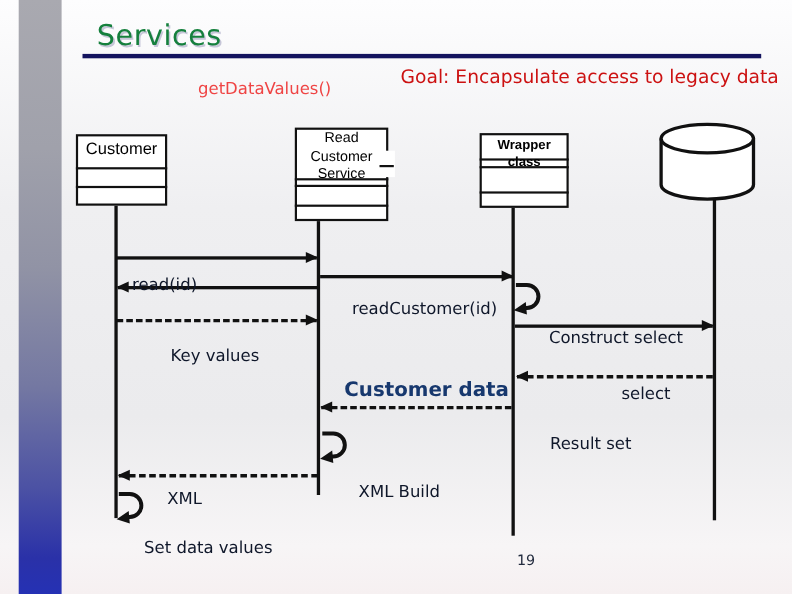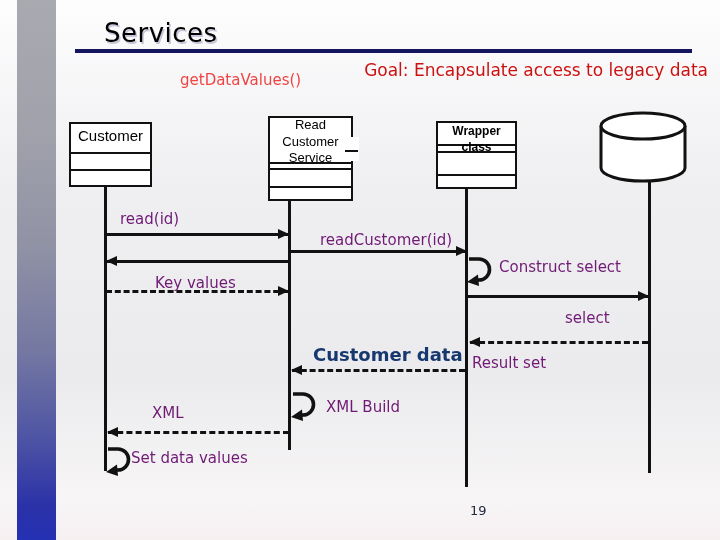--- a/index.html
+++ b/index.html
@@ -10,21 +10,21 @@
   }
   .abs{position:absolute;}
   .noselect{user-select:none;}
   
   .sidebar{
     left:17px;top:0;width:39px;height:540px;
     background:linear-gradient(180deg,#a9a9b0 0%,#a0a1ab 25%,#9193a5 45%,#7478a2 65%,#4c52a4 82%,#2a31a8 94%,#2531b4 100%);
   }
   
   .title{
-    left:104px;top:18px;font-size:26px;color:#000000;letter-spacing:0.5px;
+    left:88px;top:18px;font-size:26px;color:#15803d;letter-spacing:0.5px;
     text-shadow:1.5px 1.5px 0 #c6c6d8;white-space:nowrap;
   }
   .title-rule{left:75px;top:49px;width:617px;height:4px;background:#14145f;}
   .method-label{left:180px;top:71px;font-size:15px;color:#ef4444;white-space:nowrap;}
   .goal-label{right:12px;top:60px;font-size:17px;color:#cc1111;white-space:nowrap;}
   
   .box{background:#fff;border:2px solid #111;box-sizing:border-box;}
   .box-divider{position:absolute;left:-2px;right:-2px;height:2px;background:#111;}
   .box-label{position:absolute;left:0;right:0;text-align:center;color:#000;
     font-family:"Liberation Sans",sans-serif;white-space:nowrap;}
@@ -39,21 +39,21 @@
   
   .lifeline{width:3px;background:#111;}
   
   .msg{height:0;border-top:3px solid #111;}
   .msg.dashed{border-top-style:dashed;}
   .head{position:absolute;width:0;height:0;top:-7px;
     border-top:5.5px solid transparent;border-bottom:5.5px solid transparent;}
   .head-right{right:-1px;border-left:11px solid #111;}
   .head-left{left:-1px;border-right:11px solid #111;}
   
-  .mlbl{font-size:15px;color:#701a75;white-space:nowrap;}
+  .mlbl{font-size:15px;color:#0f172a;white-space:nowrap;margin-top:40px;}
   .mlbl-big{font-size:18px;font-weight:bold;color:#17386e;white-space:nowrap;}
   .pagenum{left:470px;top:503px;font-size:13px;color:#232c3f;}
 </style>
 </head>
 <body>
 
 <div class="abs sidebar noselect"></div>
 <div class="abs title noselect">Services</div>
 <div class="abs title-rule"></div>
 <div class="abs method-label">getDataValues()</div>
@@ -134,19 +134,19 @@
 <svg class="abs" style="left:105px;top:445px;" width="30" height="32" viewBox="0 0 30 32">
   <path d="M3 4 H13 A10.5 10.5 0 1 1 13 25 L9 25" fill="none" stroke="#111111" stroke-width="3.6"></path>
   <polygon points="12,19.5 1,27 13,31" fill="#111111"></polygon>
 </svg>
 
 <div class="abs mlbl" style="left:120px;top:210px;">read(id)</div>
 <div class="abs mlbl" style="left:320px;top:231px;">readCustomer(id)</div>
 <div class="abs mlbl" style="left:499px;top:258px;">Construct select</div>
 <div class="abs mlbl" style="left:155px;top:274px;">Key values</div>
 <div class="abs mlbl" style="left:565px;top:309px;">select</div>
-<div class="abs mlbl" style="left:472px;top:354px;">Result set</div>
+<div class="abs mlbl" style="left:500px;top:354px;">Result set</div>
 <div class="abs mlbl-big" style="left:313px;top:344px;">Customer data</div>
 <div class="abs mlbl" style="left:326px;top:398px;">XML Build</div>
 <div class="abs mlbl" style="left:152px;top:404px;">XML</div>
 <div class="abs mlbl" style="left:131px;top:449px;">Set data values</div>
 
 <div class="abs pagenum">19</div>
 
 </body></html>

